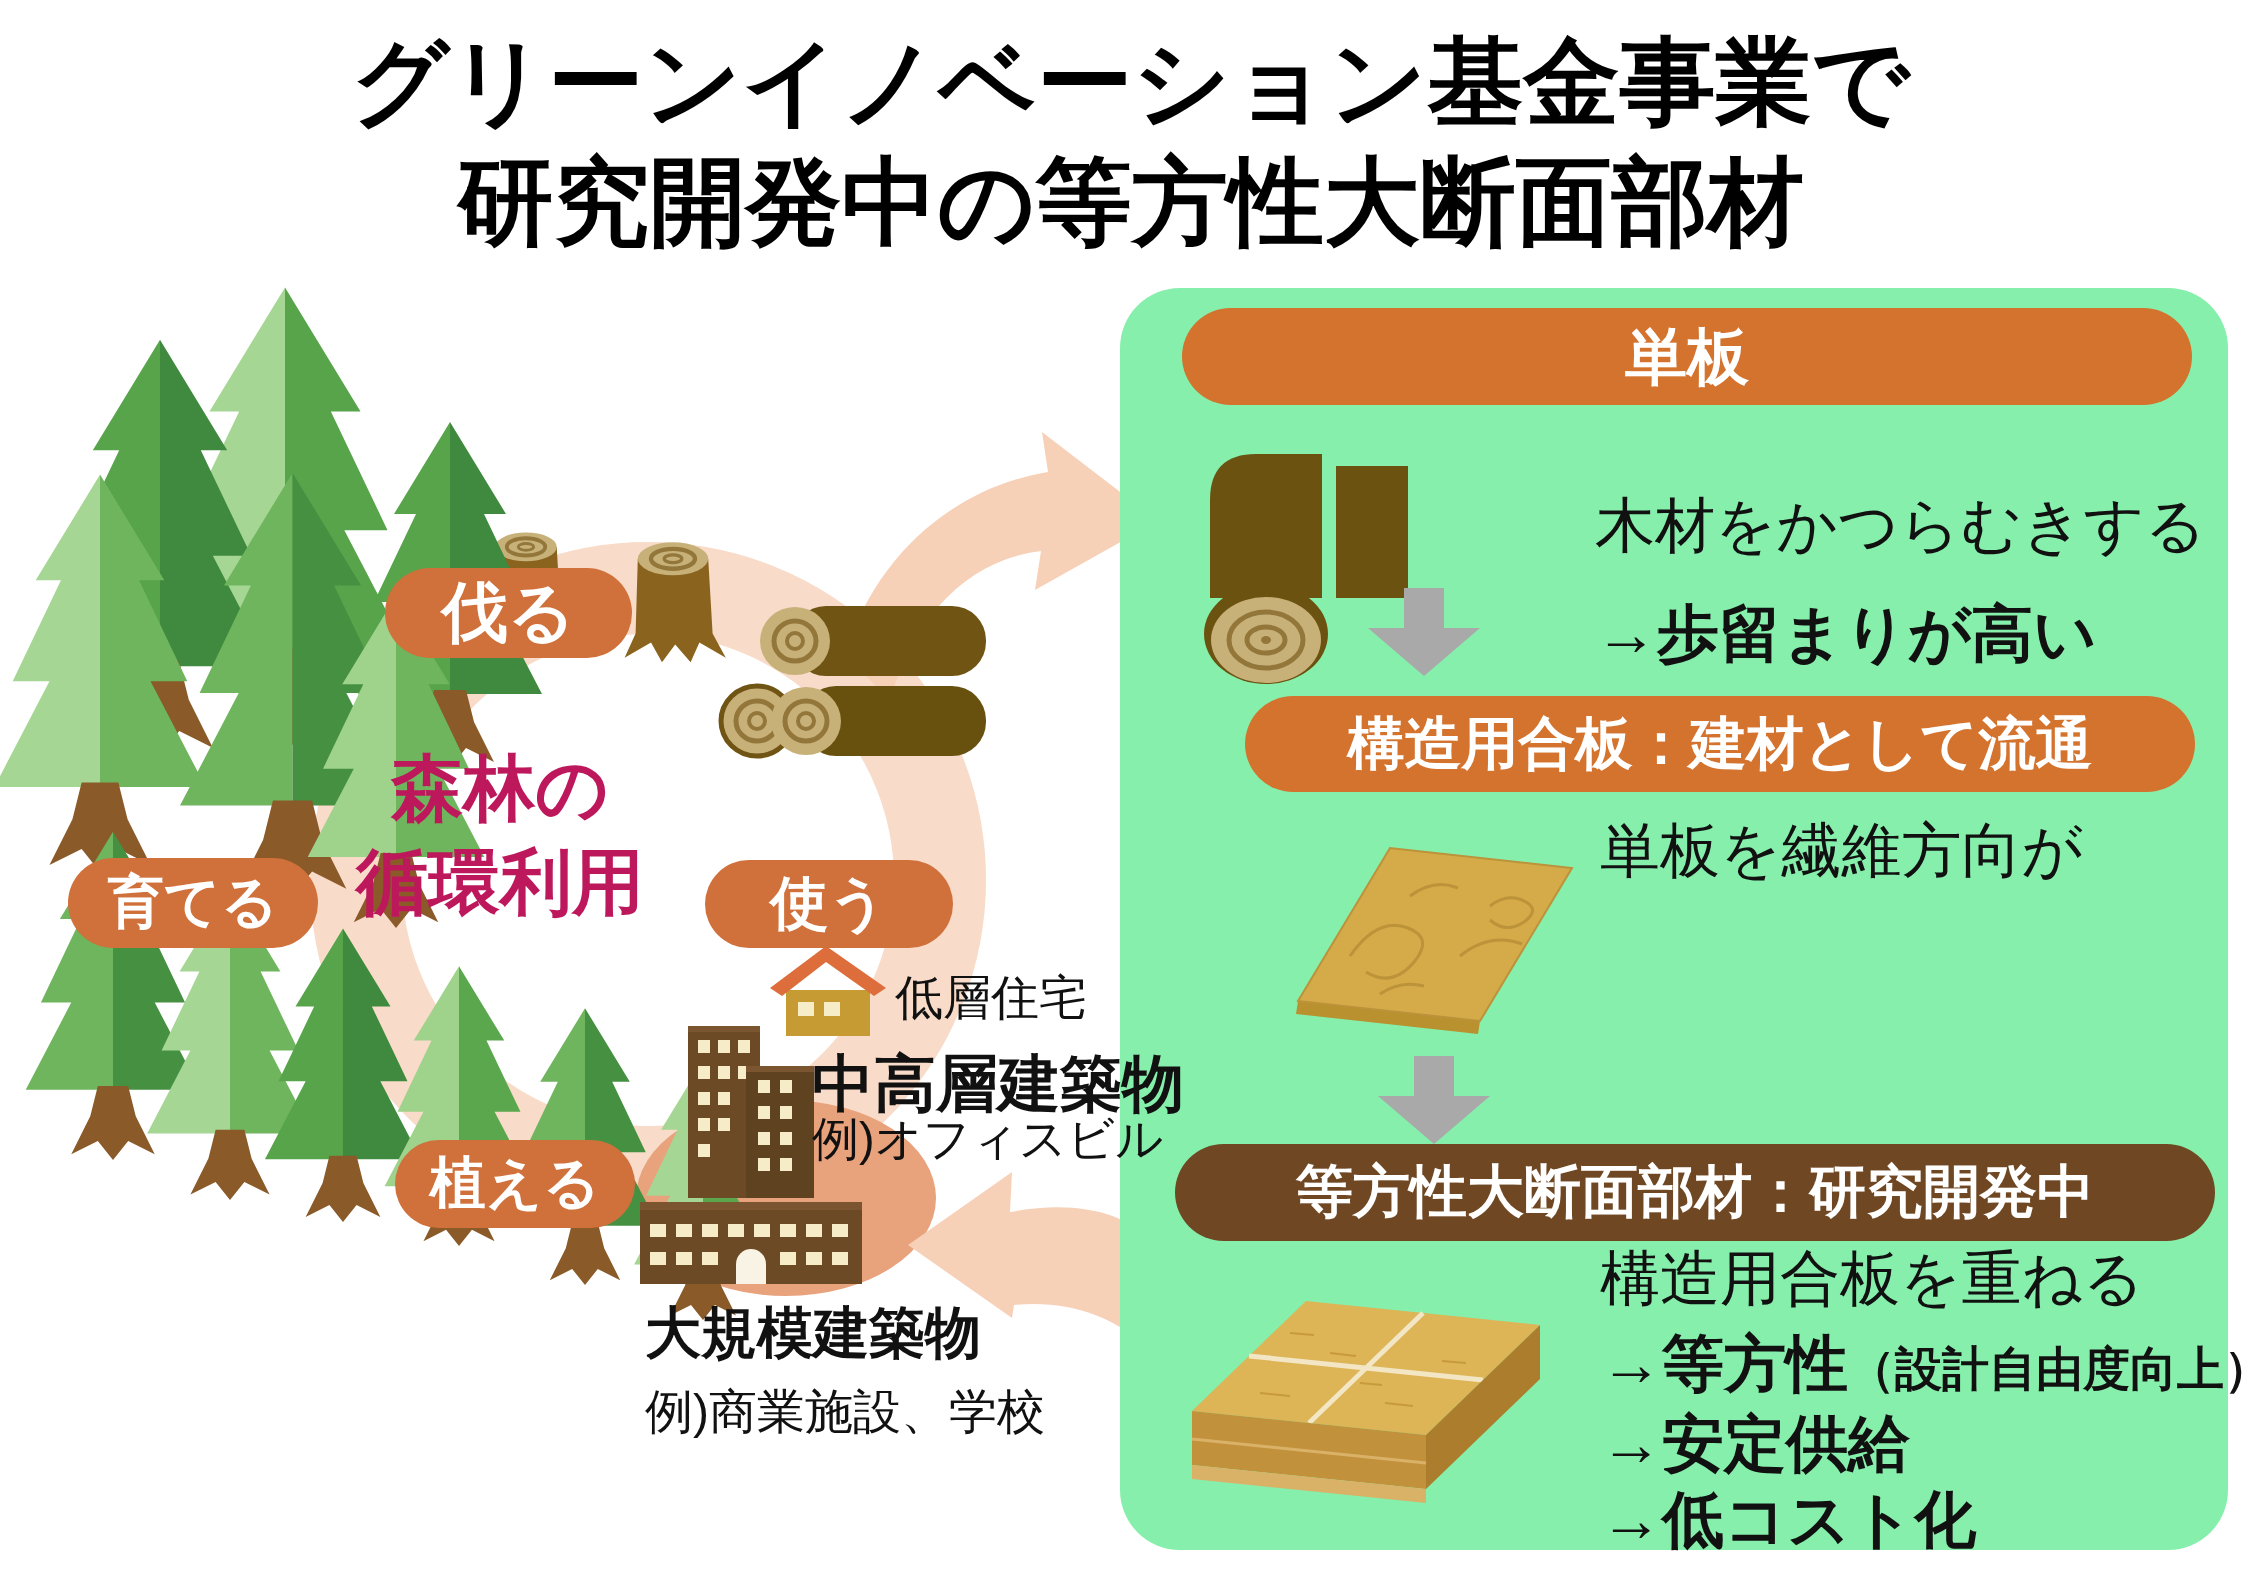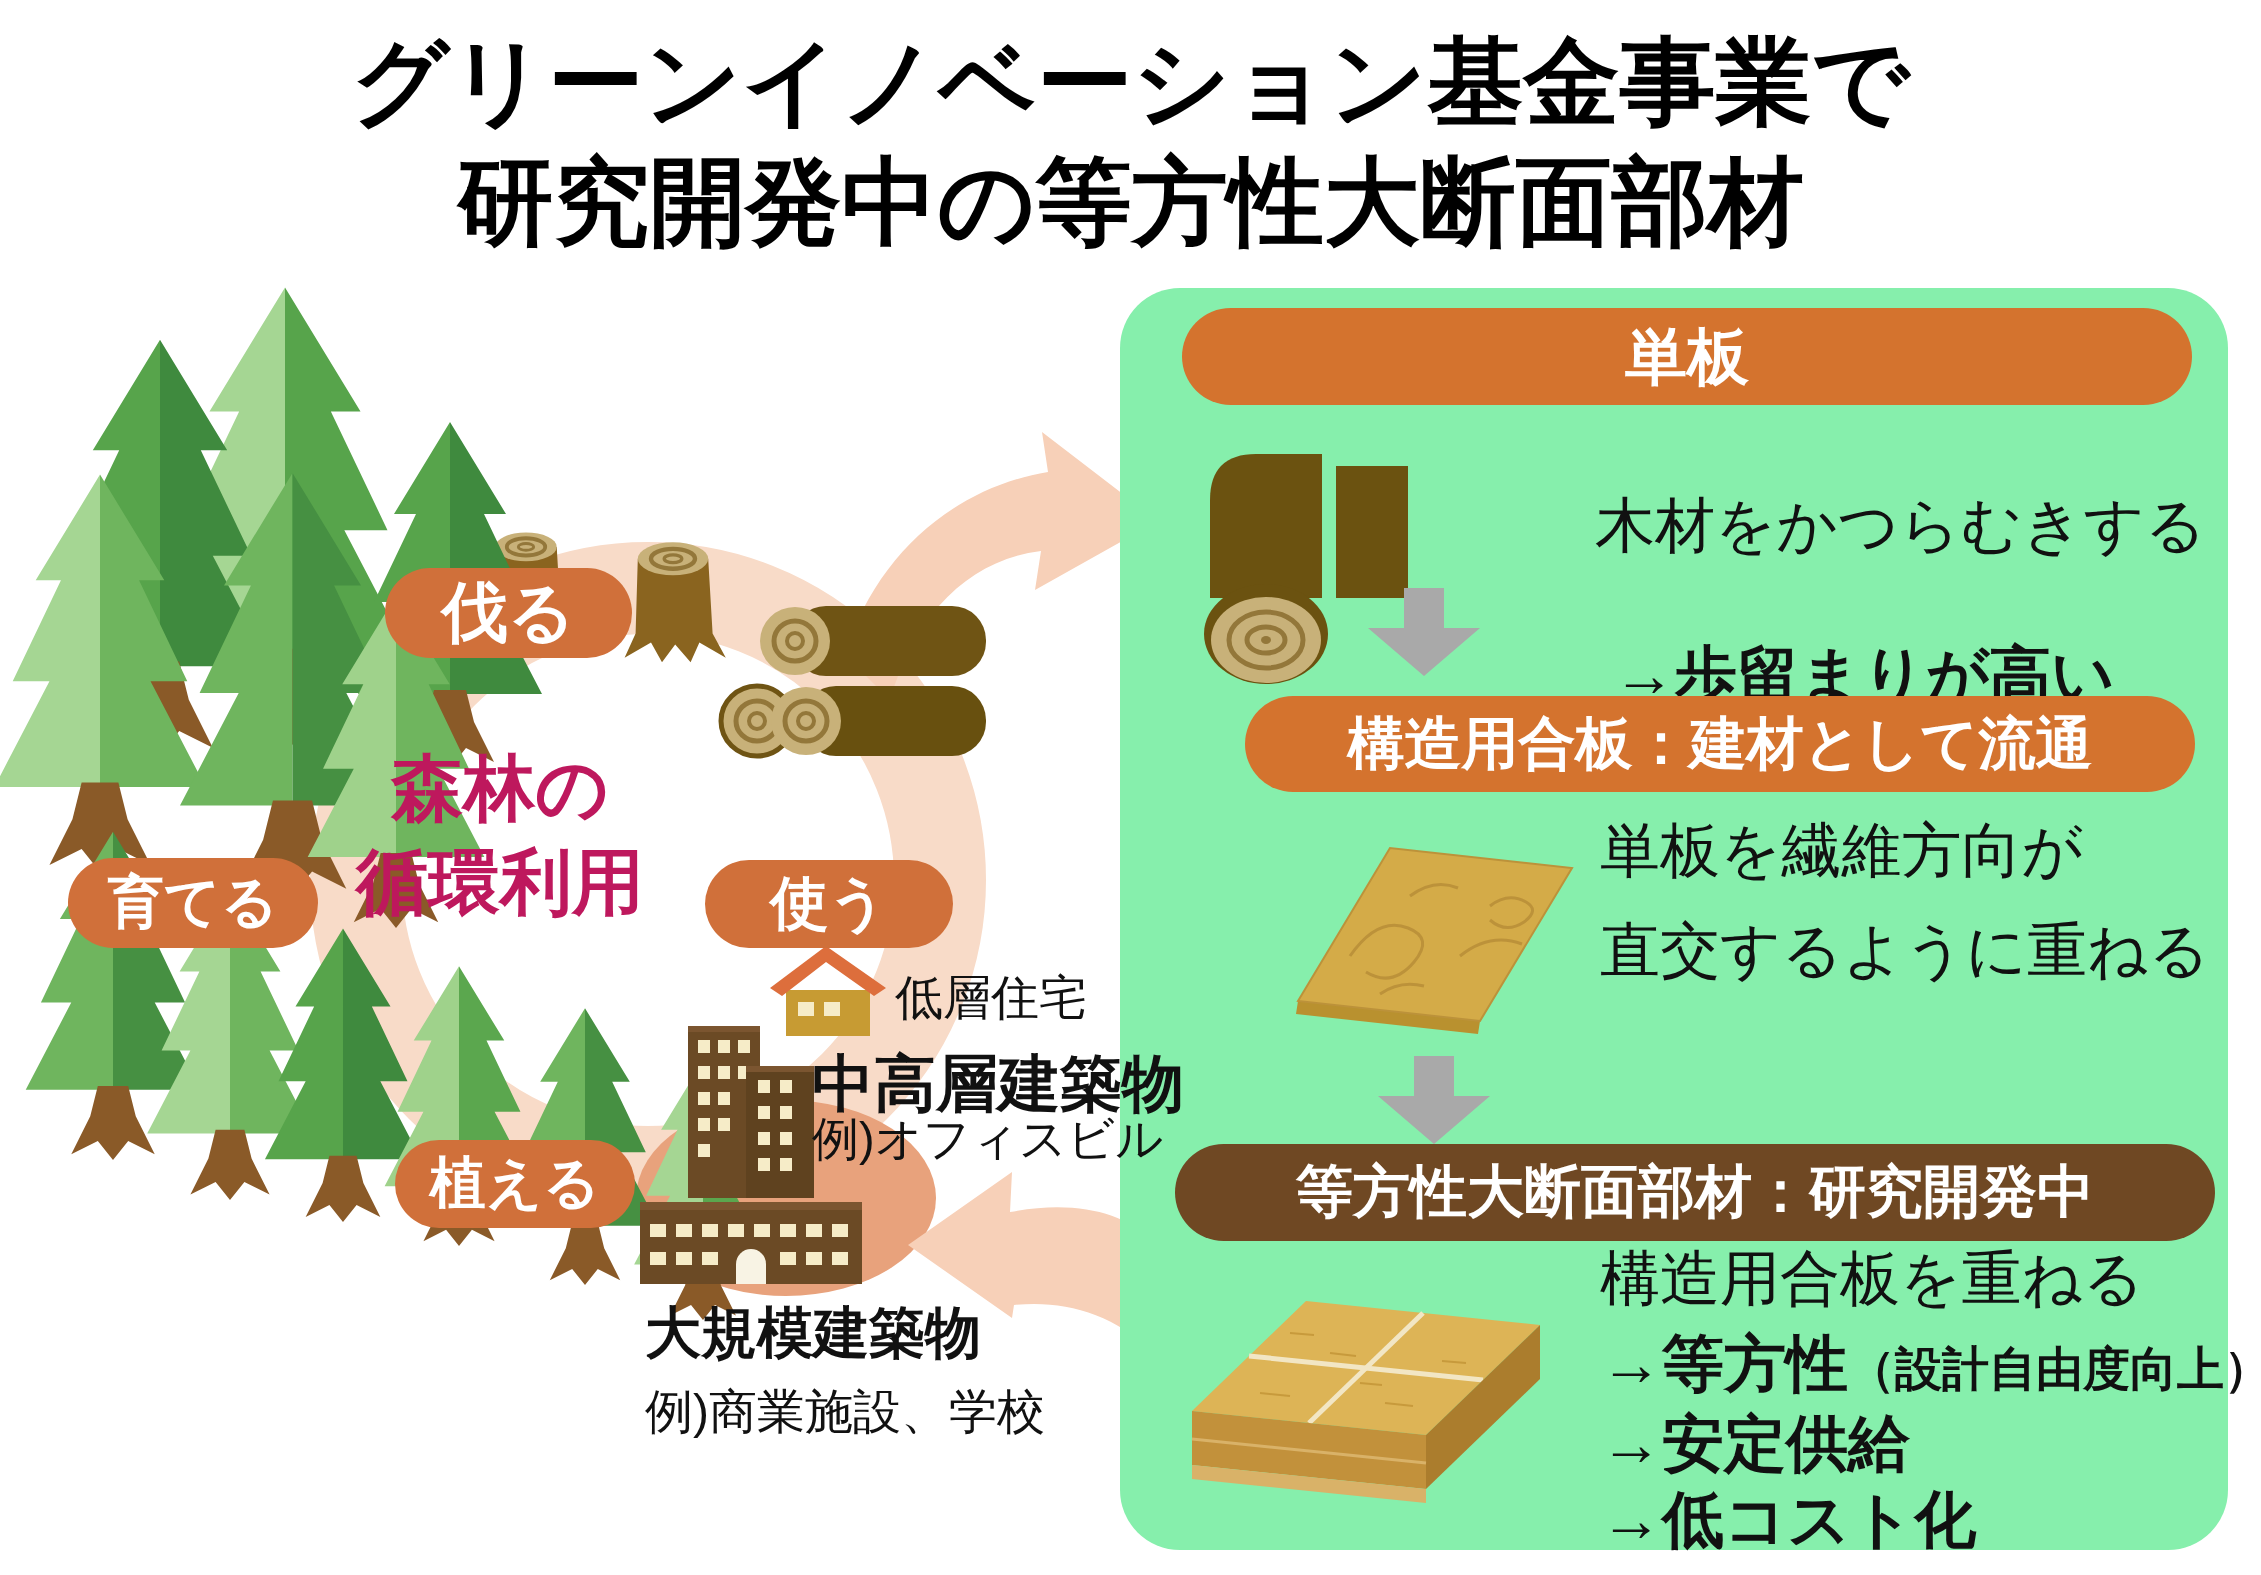--- a/index.html
+++ b/index.html
@@ -214,21 +214,21 @@
     <svg class="p-icon" style="left:70px; top:150px;" width="230" height="250" viewBox="0 0 230 250">
       <path d="M 20 160 L 20 62 Q 20 16 66 16 L 132 16 L 132 160 Z" fill="#6B5210"></path>
       <rect x="146" y="28" width="72" height="132" fill="#6B5210"></rect>
       <ellipse cx="76" cy="196" rx="62" ry="50" fill="#6B5210"></ellipse>
       <ellipse cx="76" cy="202" rx="55" ry="43" fill="#C8B179"></ellipse>
       <ellipse cx="76" cy="202" rx="37" ry="28" fill="none" stroke="#93773A" stroke-width="5"></ellipse>
       <ellipse cx="76" cy="202" rx="19" ry="13" fill="none" stroke="#93773A" stroke-width="5"></ellipse>
       <ellipse cx="76" cy="202" rx="5" ry="4" fill="#93773A"></ellipse>
     </svg>
     <div class="body-line" style="left:475px; top:205px;">木材をかつらむきする</div>
-    <div class="body-line result-line" style="left:493px; top:312px;margin-top:41px;">
+    <div class="body-line result-line" style="left:475px; top:312px;">
       <span>→歩留まりが高い</span><span class="res-note"></span>
     </div>
     <svg class="p-icon" style="left:248px; top:300px;" width="112" height="88" viewBox="0 0 112 88">
       <polygon points="36,0 76,0 76,40 112,40 56,88 0,40 36,40" fill="#A9A9A9"></polygon>
     </svg>
 
     <div class="sec-header hdr-orange hdr2">
       <span>構造用合板：建材として流通</span>
     </div>
     <svg class="p-icon" style="left:170px; top:548px;" width="290" height="215" viewBox="0 0 290 215">
@@ -236,21 +236,20 @@
       <polygon points="8,165 100,12 282,32 190,185" fill="#D4AB48" stroke="#BC923A" stroke-width="2"></polygon>
       <g fill="none" stroke="#BC923A" stroke-width="3">
         <path d="M 60 120 q 28 -40 58 -28 q 26 10 6 34 q -22 26 -48 10"></path>
         <path d="M 120 60 q 24 -18 48 -8"></path>
         <path d="M 170 120 q 30 -24 62 -12"></path>
         <path d="M 90 158 q 20 -14 44 -8"></path>
         <path d="M 200 70 q 18 -14 36 -4 q 14 8 -2 20 q -18 12 -34 -2"></path>
       </g>
     </svg>
     <div class="body-line" style="left:480px; top:530px;">単板を繊維方向が</div>
-    <div class="body-line" style="left:480px; top:630px;">直交するように重ねる</div>
     <svg class="p-icon" style="left:258px; top:768px;" width="112" height="88" viewBox="0 0 112 88">
       <polygon points="36,0 76,0 76,40 112,40 56,88 0,40 36,40" fill="#A9A9A9"></polygon>
     </svg>
 
     <div class="sec-header hdr-brown hdr3">
       <span>等方性大断面部材：研究開発中</span>
     </div>
     <svg class="p-icon" style="left:60px; top:985px;" width="380" height="250" viewBox="0 0 380 250">
       <polygon points="12,138 126,28 360,52 246,162" fill="#DDB456"></polygon>
       <g stroke="#F2E6C4" stroke-width="5">

